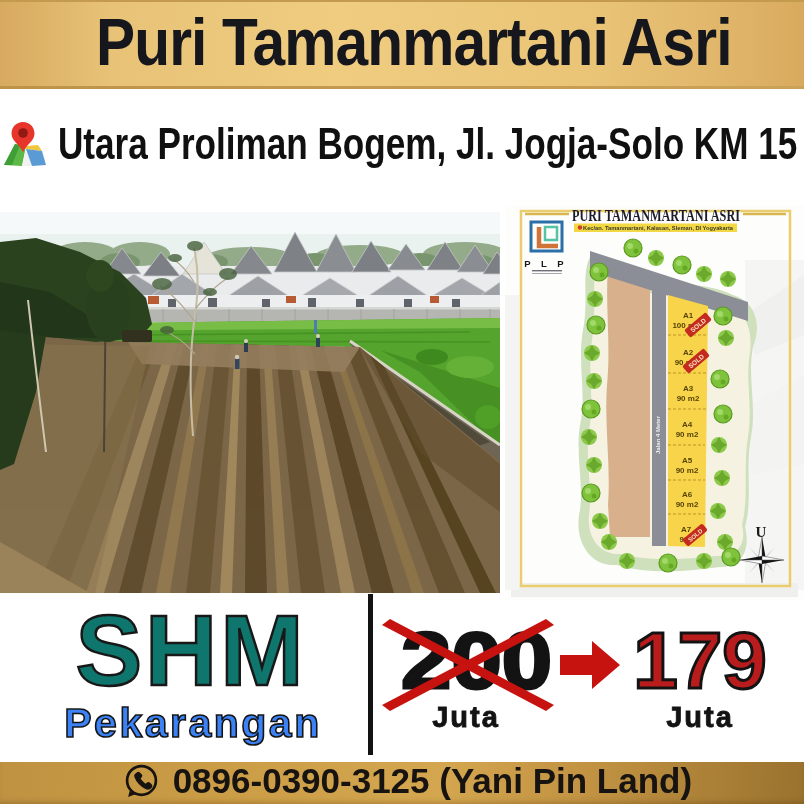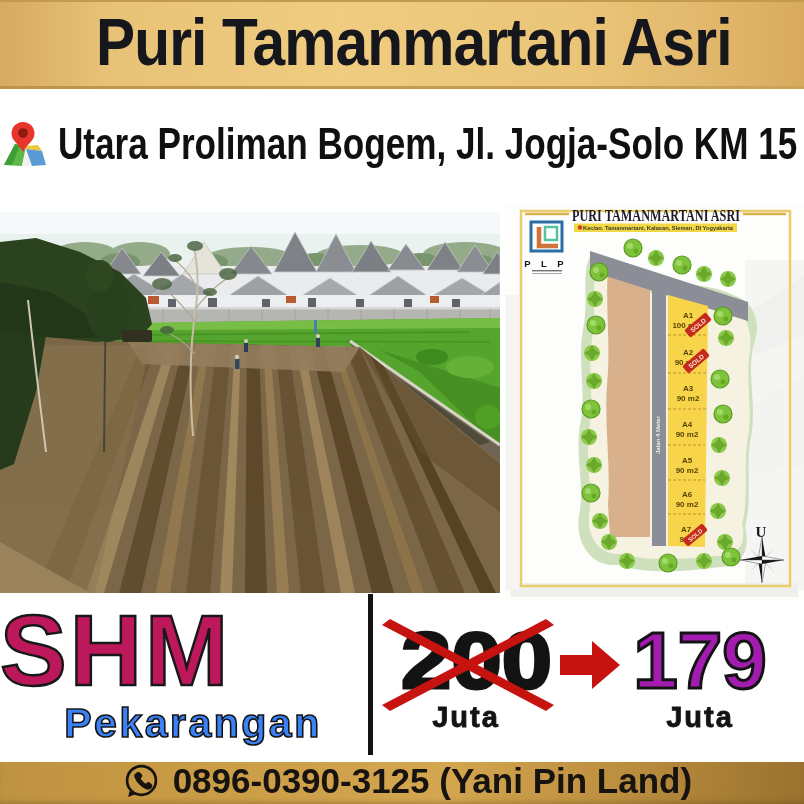--- a/index.html
+++ b/index.html
@@ -10,30 +10,30 @@
     background:linear-gradient(90deg,#d7aa60 0%,#e8c377 14%,#efcc80 42%,#eac578 72%,#dfb469 92%,#d8aa5e 100%);
     box-shadow:0 2px 0 #c49a4e inset;}
   .banner::after{content:"";position:absolute;left:0;bottom:0;width:804px;height:3px;
     background:linear-gradient(90deg,#bd9347,#caa258);}
   .banner .t{position:absolute;left:96px;top:3px;width:640px;text-align:center;
     font-size:67px;font-weight:bold;color:#16161d;letter-spacing:-1px;white-space:nowrap;
     transform:scaleX(0.875);transform-origin:0 0;}
   .addr-ic{left:2px;top:120px;}
   .addr{left:58px;top:118px;width:746px;font-size:45px;font-weight:bold;color:#101010;
     white-space:nowrap;transform:scaleX(0.78);transform-origin:0 50%;letter-spacing:0px;}
-  .shm{left:0px;top:600px;width:382px;font-size:100px;font-weight:bold;-webkit-text-stroke:2.5px #181818;
-       color:#be185d;letter-spacing:3px;line-height:1;}
+  .shm{left:0px;top:600px;width:382px;text-align:center;font-size:100px;font-weight:bold;-webkit-text-stroke:2.5px #181818;
+       color:#0f766e;letter-spacing:3px;line-height:1;}
   .pek{left:0px;top:703px;width:386px;text-align:center;font-size:41px;font-weight:bold;-webkit-text-stroke:1.6px #141414;
        color:#3b82f6;letter-spacing:2.5px;line-height:1;}
   .divider{left:368px;top:594px;width:5px;height:161px;background:#121212;}
   .p200{left:385px;top:621px;width:162px;text-align:center;font-size:80px;font-weight:bold;-webkit-text-stroke:3px #131313;
         color:#131313;line-height:1;transform:scaleX(1.13);transform-origin:0 0;white-space:nowrap;}
   .juta1{left:387px;top:701px;width:158px;text-align:center;font-size:29px;font-weight:bold;color:#131313;letter-spacing:2px;-webkit-text-stroke:0.8px #131313;}
   .p179{left:630px;top:621px;width:140px;text-align:center;font-size:80px;font-weight:bold;-webkit-text-stroke:3px #131313;
-        color:#a21caf;line-height:1;white-space:nowrap;}
+        color:#b91c1c;line-height:1;white-space:nowrap;}
   .juta2{left:630px;top:701px;width:140px;text-align:center;font-size:29px;font-weight:bold;color:#131313;letter-spacing:2px;-webkit-text-stroke:0.8px #131313;}
   .goldbar{left:0;top:762px;width:804px;height:42px;
     background:linear-gradient(95deg,#bf9242 0%,#cb9d46 28%,#d4a64f 55%,#bd8f40 76%,#9a722e 100%);
     box-shadow:0 -5px 7px -5px rgba(60,40,5,.4) inset;}
   .phone{left:6px;top:761px;width:804px;text-align:center;font-size:35px;font-weight:bold;color:#161310;
     white-space:nowrap;letter-spacing:0px;}
 </style>
 </head>
 <body>
   <div class="abs banner">

